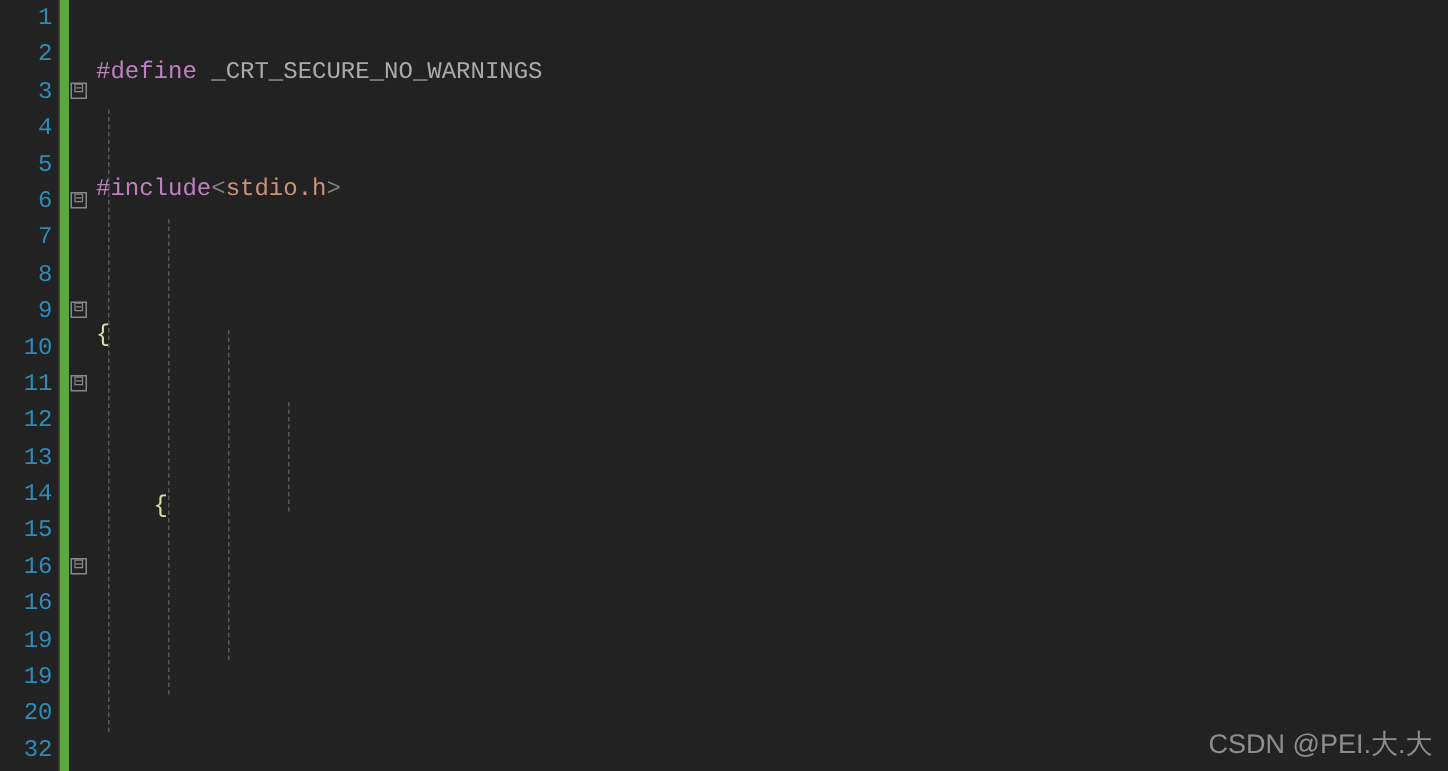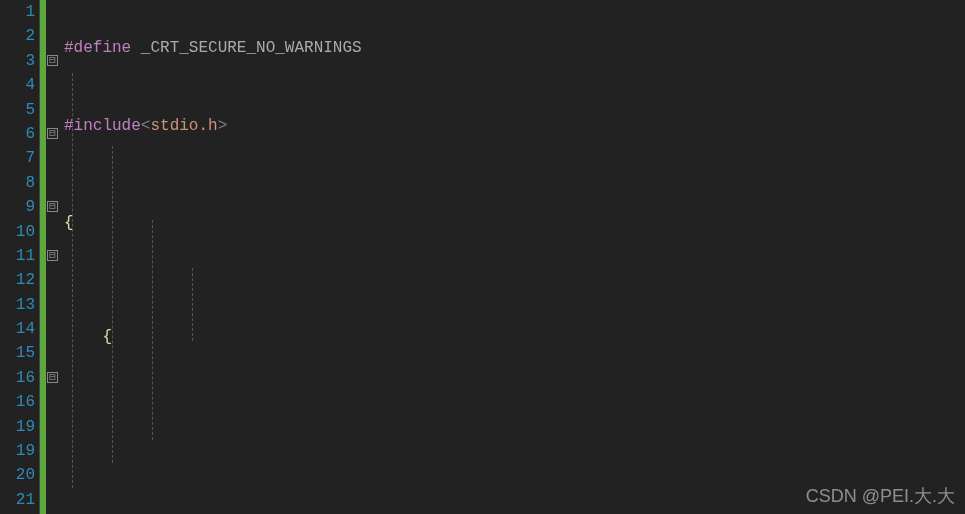--- a/index.html
+++ b/index.html
@@ -118,21 +118,21 @@
     <div class="line">11</div>
     <div class="line">12</div>
     <div class="line">13</div>
     <div class="line">14</div>
     <div class="line">15</div>
     <div class="line">16</div>
     <div class="line">16</div>
     <div class="line">19</div>
     <div class="line">19</div>
     <div class="line">20</div>
-    <div class="line">21</div>
+    <div class="line">32</div>
   </div>
 
   <div class="modbar"></div>
 
   <div class="foldbar">
     <div class="fold" style="top:55px">⊟</div>
     <div class="fold" style="top:128px">⊟</div>
     <div class="fold" style="top:201px">⊟</div>
     <div class="fold" style="top:250px">⊟</div>
     <div class="fold" style="top:372px">⊟</div>

